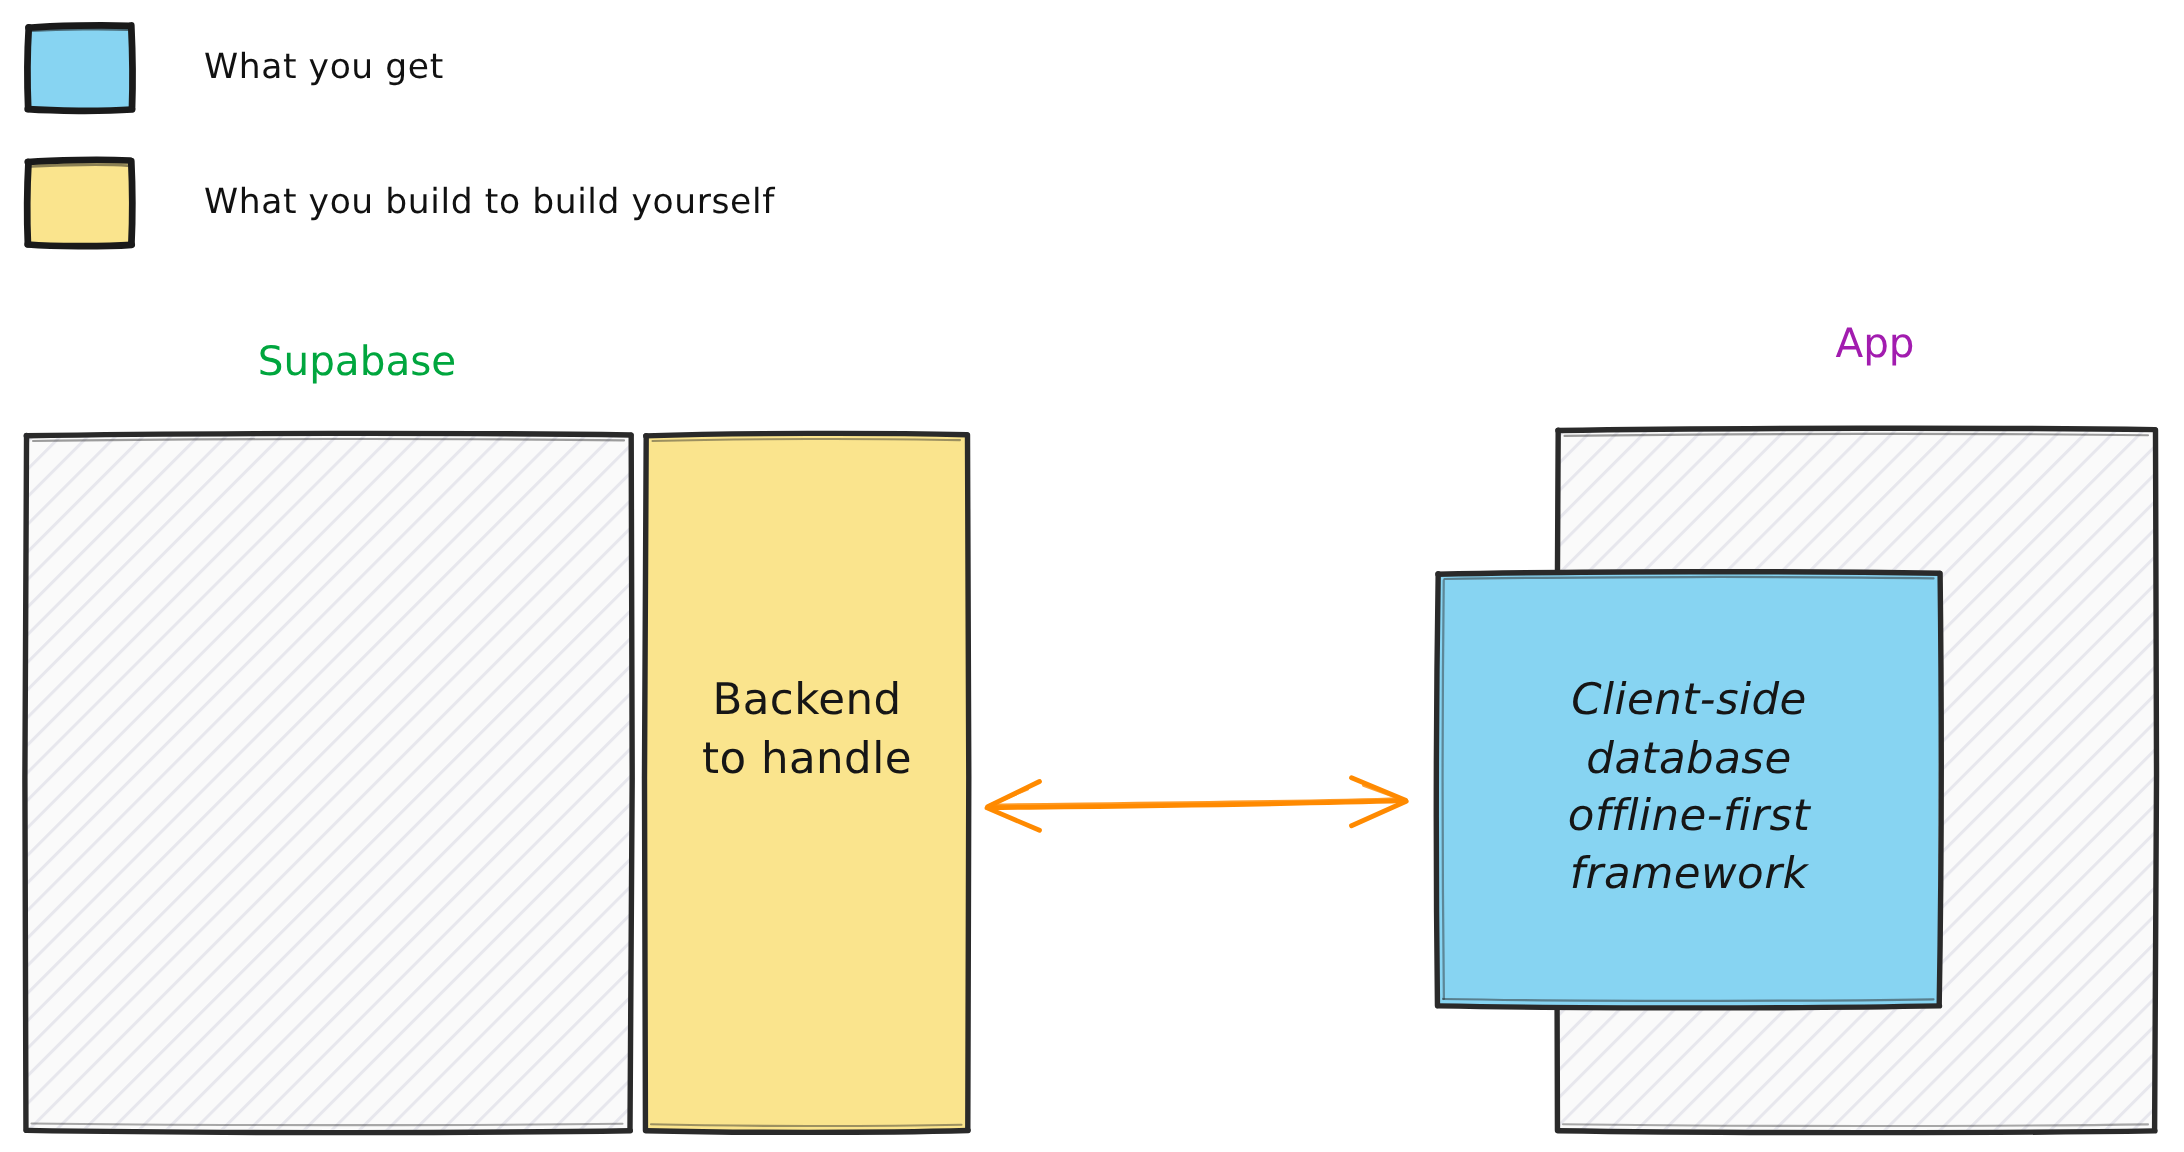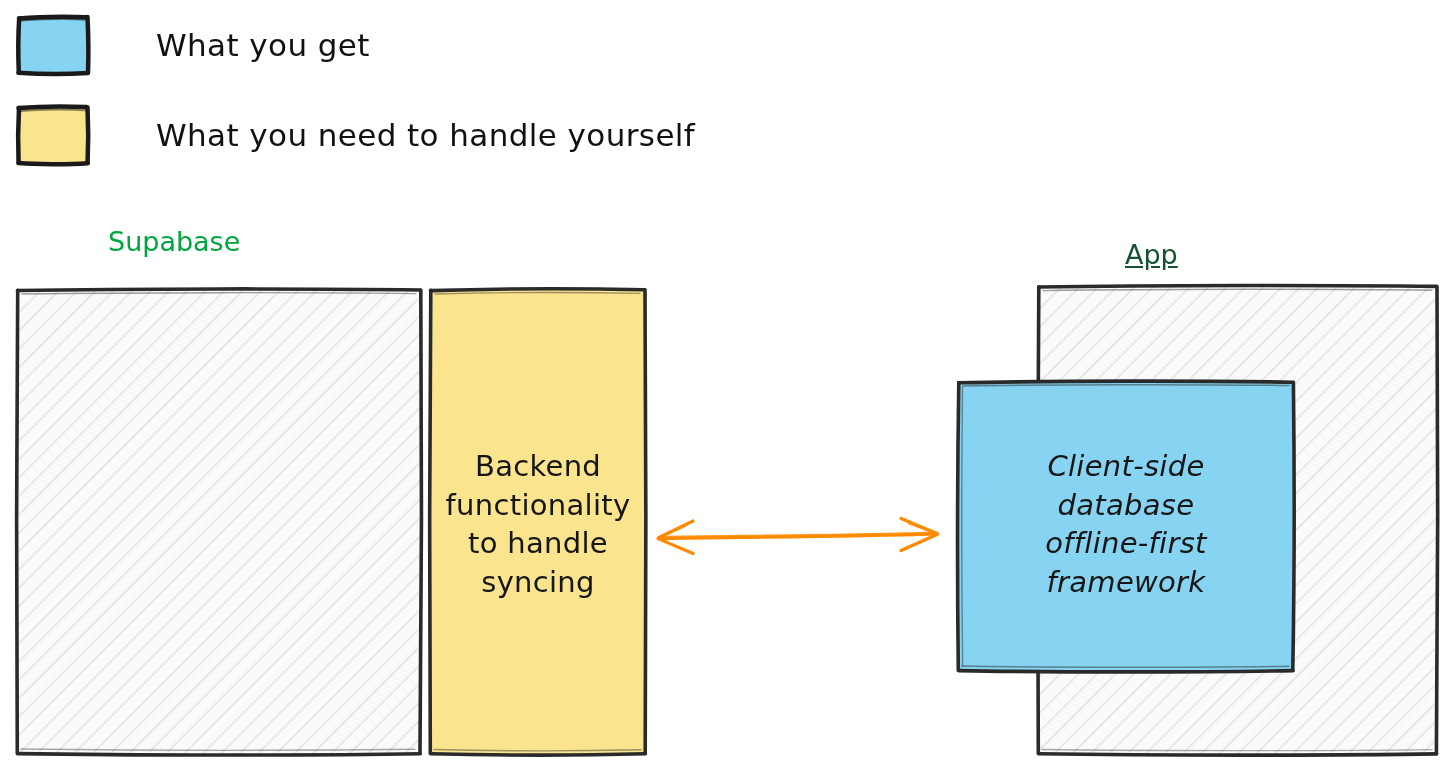--- a/index.html
+++ b/index.html
@@ -39,35 +39,35 @@
     display: flex;
     align-items: center;
   }
   .legend-swatch {
     position: relative;
     width: 74px;
     height: 62px;
     flex: none;
   }
   .legend-label {
-    margin-left: 66px;
-    font-size: 31px;
+    margin-left: 46px;
+    font-size: 23px;
     line-height: 1;
     color: #111111;
     letter-spacing: 0.4px;
     white-space: nowrap;
   }
 
   
   .caption {
     position: absolute;
     font-size: 27px;
     line-height: 1;
     white-space: nowrap;
-    text-align: left;
+    text-align: center;
   }
 
   
   .box-text {
     position: absolute;
     left: 0;
     right: 0;
     text-align: center;
     color: #161616;
     font-size: 29px;
@@ -118,26 +118,26 @@
     <div class="legend-swatch">
       <svg viewBox="0 0 74 62" preserveAspectRatio="none" style="position:absolute;inset:0;width:100%;height:100%;overflow:visible">
         <path d="M3.5,4 L71,2.5 L72.5,58 L2,59.5 Z" fill="#FAE48D"></path>
         <path d="M2.5,4 C20,2.6 52,2.2 70.5,3" fill="none" stroke="#1A1A1A" stroke-width="4.5" stroke-linecap="round"></path>
         <path d="M71.5,3.4 C72.3,20 72.4,42 71.6,58.8" fill="none" stroke="#1A1A1A" stroke-width="4.5" stroke-linecap="round"></path>
         <path d="M71.8,59.2 C52,60.6 20,60.4 2.5,59" fill="none" stroke="#1A1A1A" stroke-width="4.5" stroke-linecap="round"></path>
         <path d="M2.6,58.8 C1.9,42 2.1,20 3,4" fill="none" stroke="#1A1A1A" stroke-width="4.5" stroke-linecap="round"></path>
         <path d="M5,7 C25,5.8 55,5.4 69,6.4" fill="none" stroke="#1A1A1A" stroke-width="1.8" opacity="0.5" stroke-linecap="round"></path>
       </svg>
     </div>
-    <div class="legend-label">What you need to handle yourself</div>
+    <div class="legend-label">What you build to build yourself</div>
   </div>
 
   <div class="caption" style="left:108px; top:228px; width:260px; color:#00A63E;">Supabase</div>
 
-  <div class="caption" style="left:1125px; top:241px; width:250px; color:#14532d;text-decoration:underline;">App</div>
+  <div class="caption" style="left:1125px; top:216px; width:250px; color:#a21caf;">App</div>
 
   <div class="hand-rect" style="left:10px; top:283px; width:420px; height:478px;">
     <svg viewBox="0 0 420 478" preserveAspectRatio="none">
       <path d="M8,8 L411,6.5 L409,471 L7.5,469 Z" class="hatch-fill"></path>
       <path d="M7.5,7.5 C120,5.6 300,5.4 410.5,7" fill="none" stroke="#2A2A2A" stroke-width="3.6" stroke-linecap="round"></path>
       <path d="M410.8,7.2 C412,140 411.6,340 410,470.5" fill="none" stroke="#2A2A2A" stroke-width="3.6" stroke-linecap="round"></path>
       <path d="M410.2,470.8 C300,472.6 120,472.4 7.6,470.6" fill="none" stroke="#2A2A2A" stroke-width="3.6" stroke-linecap="round"></path>
       <path d="M7.3,470.4 C6.2,340 6.4,140 7.7,7.3" fill="none" stroke="#2A2A2A" stroke-width="3.6" stroke-linecap="round"></path>
       <path d="M12,11 C120,9.4 300,9.2 406,10.6" fill="none" stroke="#2A2A2A" stroke-width="1.4" opacity="0.45" stroke-linecap="round"></path>
       <path d="M11,466 C120,467.4 300,467.5 405,466.2" fill="none" stroke="#2A2A2A" stroke-width="1.4" opacity="0.4" stroke-linecap="round"></path>
@@ -149,23 +149,21 @@
       <path d="M7,8 L220,6 L222,470 L6,471.5 Z" fill="#FAE48D"></path>
       <path d="M6.5,7.6 C70,5.6 160,5.4 220.5,6.8" fill="none" stroke="#2A2A2A" stroke-width="3.6" stroke-linecap="round"></path>
       <path d="M221,6.9 C222.2,140 222,340 221.2,470.4" fill="none" stroke="#2A2A2A" stroke-width="3.6" stroke-linecap="round"></path>
       <path d="M221.4,470.7 C160,472.4 70,472.3 6.6,470.8" fill="none" stroke="#2A2A2A" stroke-width="3.6" stroke-linecap="round"></path>
       <path d="M6.3,470.5 C5.2,340 5.5,140 6.8,7.4" fill="none" stroke="#2A2A2A" stroke-width="3.6" stroke-linecap="round"></path>
       <path d="M11,11 C70,9.4 160,9.2 216,10.4" fill="none" stroke="#2A2A2A" stroke-width="1.4" opacity="0.45" stroke-linecap="round"></path>
       <path d="M10,466.5 C70,468 160,468 217,466.8" fill="none" stroke="#2A2A2A" stroke-width="1.4" opacity="0.45" stroke-linecap="round"></path>
     </svg>
     <div class="box-text" style="top:164px;">
       <div>Backend</div>
-      <div>functionality</div>
       <div>to handle</div>
-      <div>syncing</div>
     </div>
   </div>
 
   <div class="hand-rect" style="left:1031px; top:279px; width:414px; height:482px;">
     <svg viewBox="0 0 414 482" preserveAspectRatio="none">
       <path d="M8,8.5 L406,7 L404.5,475 L7,473.5 Z" class="hatch-fill"></path>
       <path d="M7.6,8 C120,6.2 300,6 405.6,7.4" fill="none" stroke="#2A2A2A" stroke-width="3.6" stroke-linecap="round"></path>
       <path d="M406,7.6 C407.2,140 406.8,345 405.4,474.6" fill="none" stroke="#2A2A2A" stroke-width="3.6" stroke-linecap="round"></path>
       <path d="M405.6,474.9 C300,476.6 120,476.4 7.6,474.8" fill="none" stroke="#2A2A2A" stroke-width="3.6" stroke-linecap="round"></path>
       <path d="M7.3,474.5 C6.2,345 6.4,140 7.8,7.8" fill="none" stroke="#2A2A2A" stroke-width="3.6" stroke-linecap="round"></path>

